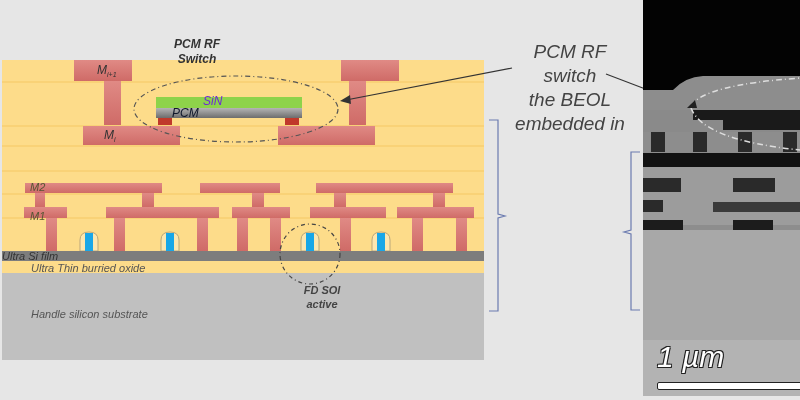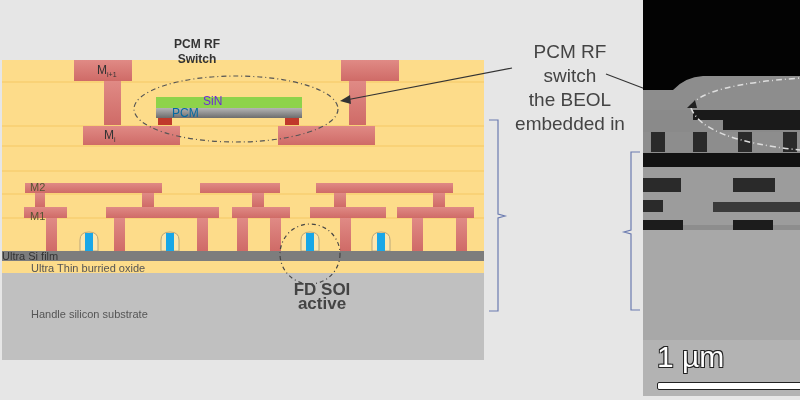--- a/index.html
+++ b/index.html
@@ -1,18 +1,18 @@
 <!DOCTYPE html>
 <html><head>
 <meta charset="utf-8">
 <style>
   html, body { margin:0; padding:0; }
   body { width:800px; height:400px; background:#e6e6e6; position:relative; overflow:hidden; font-family:"Liberation Sans", sans-serif; }
   .abs { position:absolute; }
-  .diagram { position:absolute; left:0; top:0; width:636px; height:400px; }
+  .diagram { position:absolute; left:0; top:0; width:636px; height:400px;font-style:italic; }
   .lbl { position:absolute; color:#333; font-family:"Liberation Sans", sans-serif; }
   .bold { font-weight:bold; }
   .tem { position:absolute; left:643px; top:0; width:157px; height:396px; background:#a16207; overflow:hidden; }
   .scale-txt { position:absolute; left:14px; top:340px; font-size:30px; color:#fff; font-family:"Liberation Sans", sans-serif;
     text-shadow: -1px -1px 0 #222, 1px -1px 0 #222, -1px 1px 0 #222, 1px 1px 0 #222; }
   .scale-bar { position:absolute; left:14px; top:382px; width:143px; height:6px; background:#fff; border:1px solid #222; border-radius:2px; }
   .callout { position:absolute; text-align:center; color:#444; font-size:19px; line-height:24px; font-family:"Liberation Sans", sans-serif; }
 </style>
 </head>
 <body>
@@ -118,27 +118,27 @@
     <line x1="606" y1="74" x2="690" y2="106" stroke="#333" stroke-width="1.2"></line>
   </svg>
 
   <div class="lbl bold" style="left:157px;top:37px;width:80px;text-align:center;font-size:12px;line-height:15px;color:#333">
     <div>PCM RF</div>
     <div>Switch</div>
   </div>
   <div class="lbl" style="left:97px;top:63px;font-size:12px"><span>M</span><sub style="font-size:7px">i+1</sub></div>
   <div class="lbl" style="left:104px;top:128px;font-size:12px"><span>M</span><sub style="font-size:7px">i</sub></div>
   <div class="lbl" style="left:203px;top:94px;font-size:12px;color:#6d28d9">SiN</div>
-  <div class="lbl" style="left:172px;top:106px;font-size:12px;color:#0369a1">PCM</div>
+  <div class="lbl" style="left:172px;top:106px;font-size:12px;color:#0f172a">PCM</div>
   <div class="lbl" style="left:30px;top:181px;font-size:11px;color:#553">M2</div>
   <div class="lbl" style="left:30px;top:210px;font-size:11px;color:#553">M1</div>
   <div class="lbl" style="left:2px;top:250px;font-size:11px;color:#333">Ultra Si film</div>
   <div class="lbl" style="left:31px;top:308px;font-size:11px;color:#555">Handle silicon substrate</div>
   <div class="lbl" style="left:31px;top:262px;font-size:11px;color:#555">Ultra Thin burried oxide</div>
-  <div class="lbl bold" style="left:290px;top:283px;width:64px;text-align:center;font-size:17px;line-height:14px;color:#444">
+  <div class="lbl bold" style="left:290px;top:283px;width:64px;text-align:center;font-size:11px;line-height:14px;color:#444">
     <div>FD SOI</div>
     <div>active</div>
   </div>
 
   <div class="callout" style="left:505px;top:40px;width:130px">
     <div>PCM RF</div>
     <div>switch</div>
     <div>the BEOL</div>
     <div>embedded in</div>
   </div>

